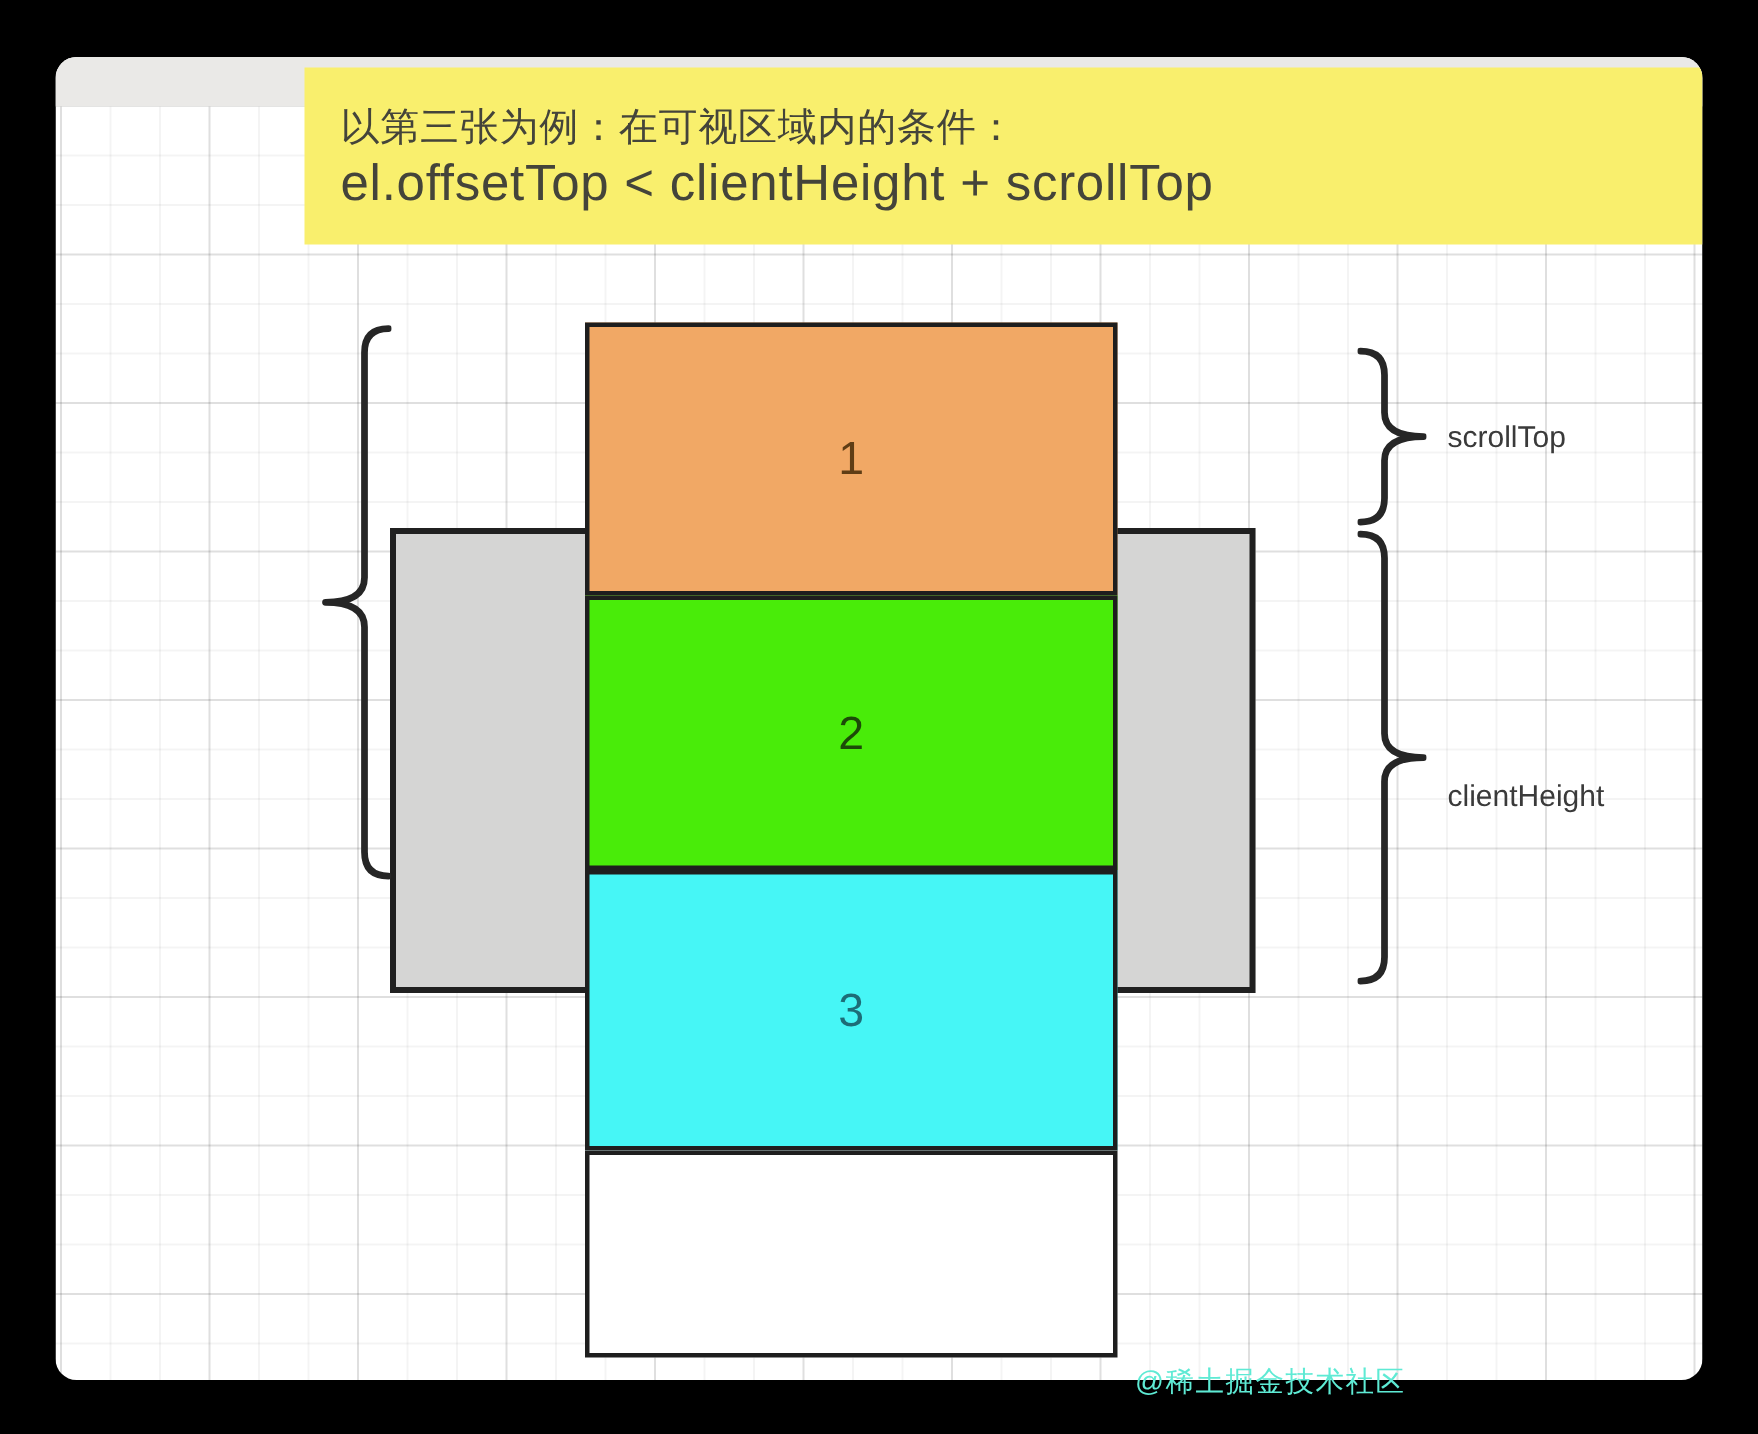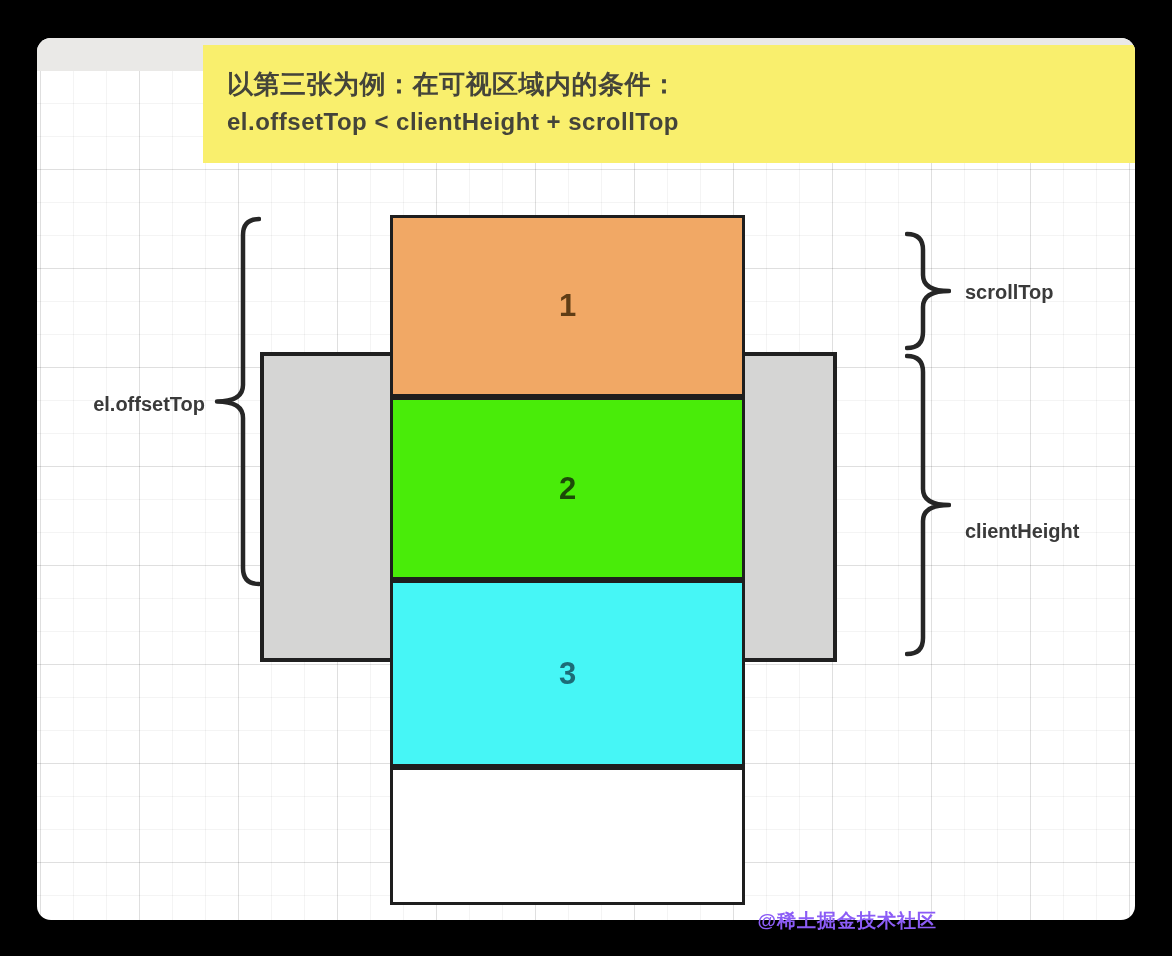--- a/index.html
+++ b/index.html
@@ -6,21 +6,20 @@
   body{
     width:1172px;height:956px;
     font-family:"Liberation Sans","DejaVu Sans",sans-serif;
     background:#000;
     position:relative;
     overflow:hidden;
   }
   .frame{
     position:absolute;left:0;top:0;width:959px;height:956px;
     background:#000;
-    font-weight:bold;
   }
   .canvas{
     position:absolute;left:37px;top:38px;width:1098px;height:882px;
     background-color:#ffffff;
     background-image:
       linear-gradient(rgba(0,0,0,0.085) 1px, transparent 1px),
       linear-gradient(90deg, rgba(0,0,0,0.085) 1px, transparent 1px),
       linear-gradient(rgba(0,0,0,0.045) 1px, transparent 1px),
       linear-gradient(90deg, rgba(0,0,0,0.045) 1px, transparent 1px);
     background-size:99px 99px,99px 99px,33px 33px,33px 33px;
@@ -31,21 +30,21 @@
   .topbar{
     position:absolute;left:0;top:0;width:1098px;height:33px;
     background:#eae9e7;
   }
   .banner{
     position:absolute;left:166px;top:7px;width:932px;height:118px;
     padding:20px 0 0 24px;box-sizing:border-box;
     font-size:26px;line-height:38px;
     letter-spacing:0.5px;
   }
-  .banner .code-line{font-size:24px;}
+  .banner .code-line{font-size:34px;}
   .viewport-rect{
     position:absolute;left:223px;top:314px;width:577px;height:310px;
     box-sizing:border-box;border:4px solid #202020;
   }
   .stack-box{
     position:absolute;left:353px;width:355px;
     box-sizing:border-box;border:3px solid #1e1e1e;
     display:flex;align-items:center;justify-content:center;
     font-size:31px;
   }
@@ -107,20 +106,19 @@
         <path d="M2,4 Q18,4 18,20 L18,45 Q18,61 44,61 Q18,61 18,77 L18,102 Q18,118 2,118" fill="none" stroke="#262626" stroke-width="4.5" stroke-linecap="round" stroke-linejoin="round"></path>
       </svg>
     </div>
 
     <div class="brace" style="left:868px;top:314px;">
       <svg width="46" height="306" viewBox="0 0 46 306">
         <path d="M2,4 Q18,4 18,20 L18,137 Q18,153 44,153 Q18,153 18,169 L18,286 Q18,302 2,302" fill="none" stroke="#262626" stroke-width="4.5" stroke-linecap="round" stroke-linejoin="round"></path>
       </svg>
     </div>
 
-    <div class="side-label offset-label">el.offsetTop</div>
     <div class="side-label scrolltop-label">scrollTop</div>
     <div class="side-label clientheight-label">clientHeight</div>
 
   </div>
 
-  <div class="watermark" style="color: #8b5cf6;">@稀土掘金技术社区</div>
+  <div class="watermark" style="color: #5eead4;">@稀土掘金技术社区</div>
 </div>
 
 </body></html>

